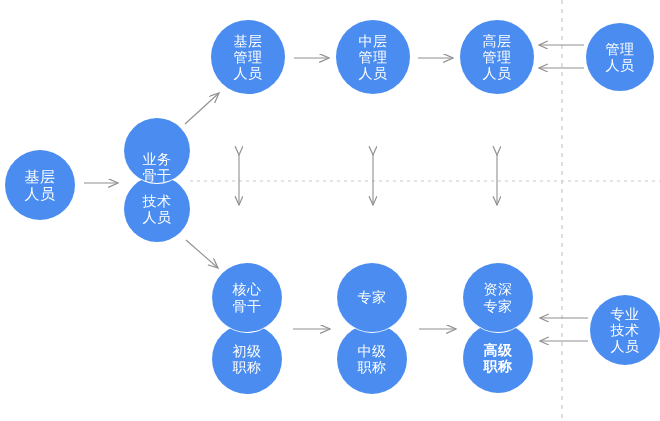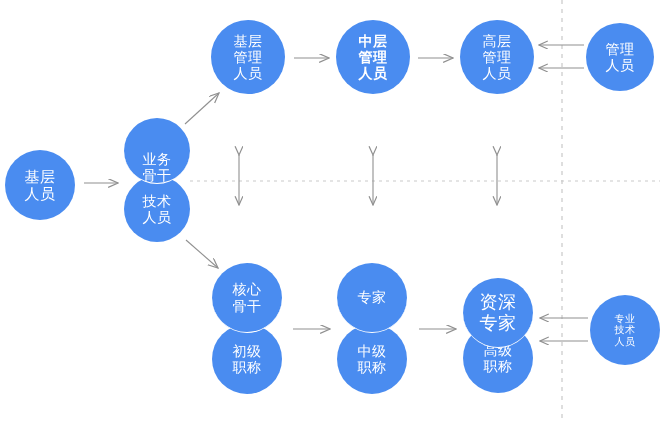--- a/index.html
+++ b/index.html
@@ -78,21 +78,21 @@
     <span class="ln">技术</span>
     <span class="ln">人员</span>
   </div>
 
   <div class="node" style="left:211px; top:20px; width:74px; height:74px; font-size:14px;">
     <span class="ln">基层</span>
     <span class="ln">管理</span>
     <span class="ln">人员</span>
   </div>
 
-  <div class="node" style="left:336px; top:20px; width:74px; height:74px; font-size:14px;font-weight:bold;">
+  <div class="node" style="left:336px; top:20px; width:74px; height:74px; font-size:14px;">
     <span class="ln">中层</span>
     <span class="ln">管理</span>
     <span class="ln">人员</span>
   </div>
 
   <div class="node" style="left:460px; top:20px; width:74px; height:74px; font-size:14px;align-items:center;">
     <span class="ln">高层</span>
     <span class="ln">管理</span>
     <span class="ln">人员</span>
   </div>
@@ -114,31 +114,31 @@
 
   <div class="node pair-top with-divider" style="left:337px; top:263px; width:70px; height:70px; font-size:14px;">
     <span class="ln">专家</span>
   </div>
 
   <div class="node pair-bot" style="left:337px; top:324px; width:70px; height:70px; font-size:14px;text-align:center;">
     <span class="ln">中级</span>
     <span class="ln">职称</span>
   </div>
 
-  <div class="node pair-top with-divider" style="left:463px; top:278px; width:70px; height:70px; font-size:18px;">
+  <div class="node pair-top with-divider" style="left:463px; top:263px; width:70px; height:70px; font-size:14px;">
     <span class="ln">资深</span>
     <span class="ln">专家</span>
   </div>
 
-  <div class="node pair-bot" style="left:463px; top:323px; width:70px; height:70px; font-size:14px;">
+  <div class="node pair-bot" style="left:463px; top:323px; width:70px; height:70px; font-size:14px;font-weight:bold;">
     <span class="ln">高级</span>
     <span class="ln">职称</span>
   </div>
 
-  <div class="node" style="left:590px; top:295px; width:70px; height:70px; font-size:10px;">
+  <div class="node" style="left:590px; top:295px; width:70px; height:70px; font-size:14px;">
     <span class="ln">专业</span>
     <span class="ln">技术</span>
     <span class="ln">人员</span>
   </div>
 
   <svg class="overlay" viewBox="0 0 660 421">
     <defs>
       <marker id="ah" markerWidth="10" markerHeight="10" refX="9" refY="4" orient="auto" markerUnits="strokeWidth">
         <path d="M0,0 L9,4 L0,8" fill="none" stroke="#909090" stroke-width="1.1"></path>
       </marker>

